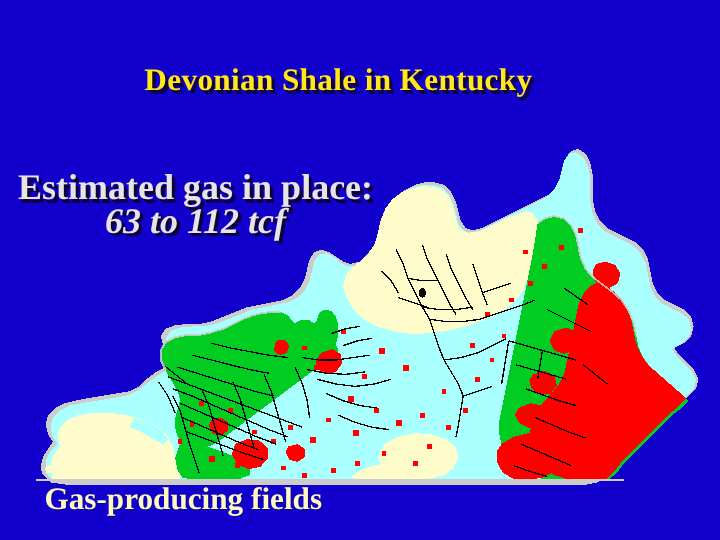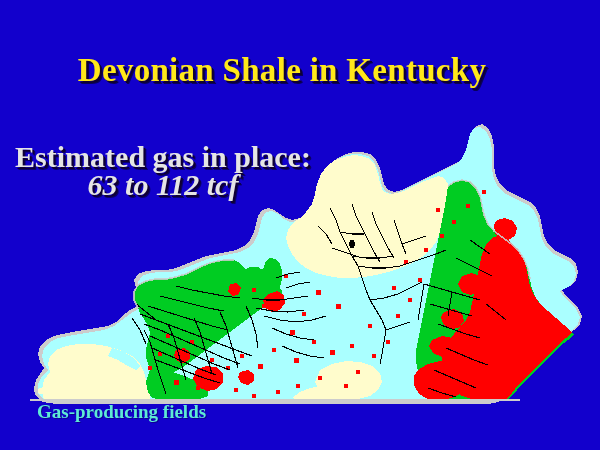--- a/index.html
+++ b/index.html
@@ -16,21 +16,21 @@
     font-family: "Liberation Serif", "DejaVu Serif", serif;
   }
 
   
   #title {
     position: absolute;
     left: 0;
     top: 52px;
     width: 564px;
     text-align: center;
-    font-size: 33px;
+    font-size: 26px;
     font-weight: bold;
     color: #ffe81a;
     letter-spacing: 0.3px;
     text-shadow: 2px 2px 0 #100033, 3px 3px 0 rgba(0,0,0,0.55);
     white-space: nowrap;
   }
 
   
   #subtitle {
     position: absolute;
@@ -45,22 +45,22 @@
     text-shadow: 2px 2px 0 #100033, 3px 3px 0 rgba(0,0,0,0.45);
     white-space: nowrap;
   }
   #subtitle .l2 { display: block; font-style: italic; }
 
   
   #legend-caption {
     position: absolute;
     left: 37px;
     top: 401px;
-    color: #5eead4;
-    font-size: 19px;
+    color: #fef9c3;
+    font-size: 26px;
     font-weight: bold;
     white-space: nowrap;
     text-shadow: 1px 1px 0 rgba(0,0,0,0.30);
   }
 
   
   #logo {
     position: absolute;
     left: 494px;
     top: 392px;

